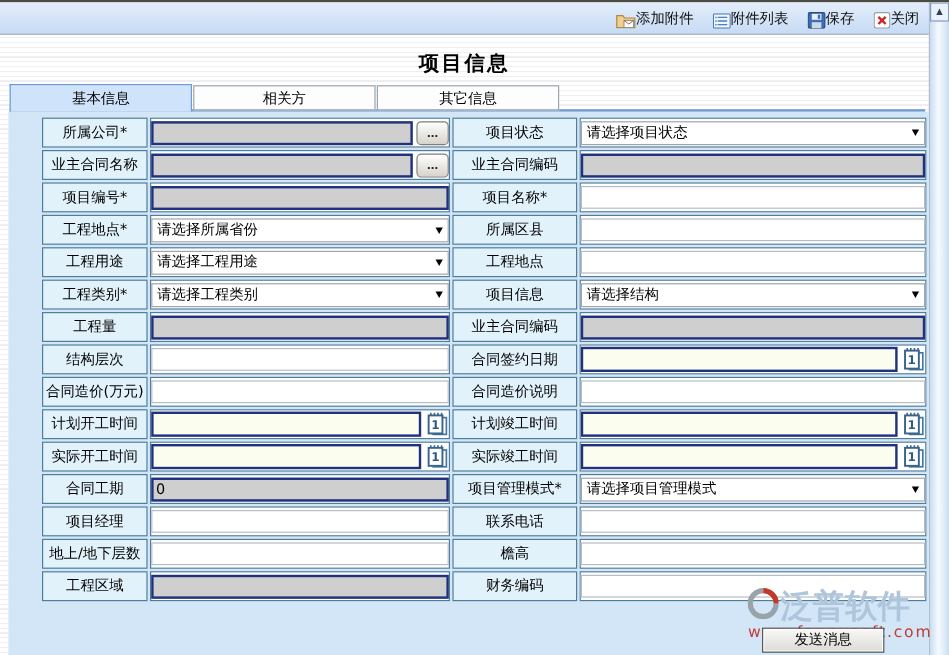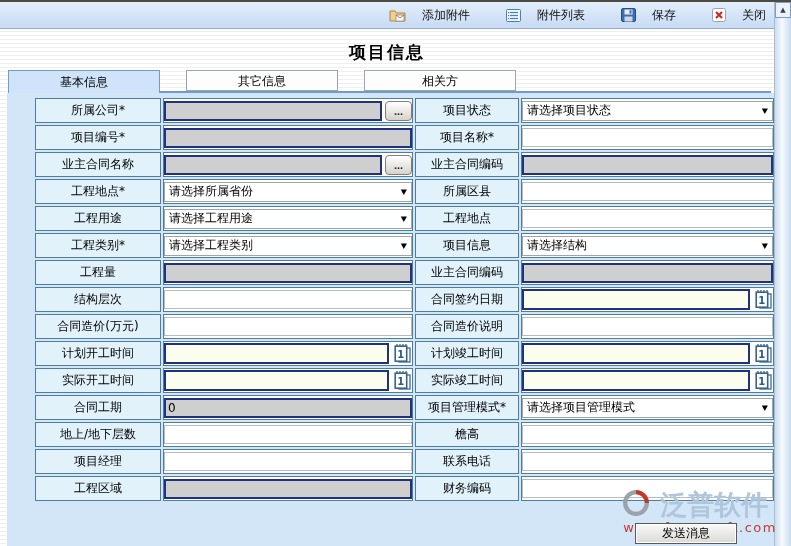--- a/index.html
+++ b/index.html
@@ -9,64 +9,64 @@
     font-family:"DejaVu Sans","Liberation Sans",sans-serif;color:#000;
   }
   .top-edge{position:absolute;left:0;top:0;width:791px;height:2px;background:#4c4c44;}
   
   .toolbar{
     position:absolute;left:0;top:2px;width:774px;height:27px;box-sizing:border-box;
     background:linear-gradient(#e3eefb,#c7dbf4);
     border-bottom:1px solid #96abc6;
     display:flex;align-items:center;justify-content:flex-end;gap:16px;padding-right:8px;
   }
-  .tb-btn{display:flex;align-items:center;gap:16px;font-size:12px;color:#101010;cursor:default;white-space:nowrap;margin-left:20px;}
+  .tb-btn{display:flex;align-items:flex-end;gap:0;font-size:12px;color:#101010;cursor:default;white-space:nowrap;}
   .tb-btn svg{display:block;}
   
   .scrollbar{position:absolute;right:0;top:2px;width:17px;height:544px;box-sizing:border-box;
     background:linear-gradient(to right,#c9ddf1,#f6fafe 45%,#c9ddf1);border-left:1px solid #aebccb;}
   .scroll-up{position:absolute;left:0;top:0;width:16px;height:16px;box-sizing:border-box;
     background:#eaf2fc;border:1px solid #7f9cc0;display:flex;align-items:center;justify-content:center;
     font-size:7px;color:#30405a;}
   
   .page-title{position:absolute;left:0;top:41px;width:774px;text-align:center;
     font-size:17px;font-weight:bold;letter-spacing:2px;}
   
   .tab-underline{position:absolute;left:8px;top:91px;width:763px;height:2px;background:#6f9bd2;z-index:1;}
-  .tabs{position:absolute;left:8px;top:70px;display:flex;gap:26px;z-index:2;align-items:flex-start;}
+  .tabs{position:absolute;left:8px;top:70px;display:flex;gap:1px;z-index:2;align-items:center;}
   .tab{width:152px;height:21px;line-height:21px;box-sizing:border-box;text-align:center;font-size:12px;
     background:#fdfdfd;border:1px solid #9aa5ad;cursor:default;}
   .tab.active{background:#cfe4fa;border:1px solid #6f9bd2;border-bottom:none;height:23px;line-height:22px;}
   
   .panel{position:absolute;left:7px;top:93px;width:767px;height:453px;background:#d3e6f8;}
   
   table.form{position:absolute;left:33px;top:96px;border-collapse:separate;border-spacing:2px;z-index:3;}
   table.form td{box-sizing:border-box;padding:0;}
-  td.lbl{width:126px;height:25px;background:#e2f2fb;border:1px solid #4e7e9c;
+  td.lbl{width:88px;height:25px;background:#e2f2fb;border:1px solid #4e7e9c;
     font-size:12px;text-align:center;vertical-align:middle;}
   td.fld{border:1px solid #4e7e9c;background:#fff;padding:1px 2px;vertical-align:middle;}
-  td.fld.l{width:250px;} td.lbl.r{width:104px;} td.fld.r{width:253px;}
+  td.fld.l{width:250px;} td.lbl.r{width:104px;} td.fld.r{width:289px;}
   .fwrap{display:flex;align-items:center;gap:3px;}
   .inp-dis{flex:1;height:20px;background:#cfcfcf;border:2px solid #20317f;box-sizing:border-box;
     font-size:12px;line-height:16px;padding:0 2px;overflow:hidden;}
   .inp-txt{flex:1;height:19px;background:#fff;border:1px solid #b4bcc6;box-sizing:border-box;
     font-size:12px;padding:0 3px;margin:0;font-family:inherit;}
   .inp-date{flex:1;height:21px;background:#fbfeef;border:2px solid #20317f;box-sizing:border-box;
     font-size:12px;padding:0 3px;margin:0;font-family:inherit;}
   .sel{flex:1;height:20px;background:#fff;border:1px solid #9ca6b0;box-sizing:border-box;
     display:flex;align-items:center;justify-content:space-between;padding:0 4px;font-size:12px;cursor:default;}
   .sel .arrow{font-size:8px;color:#000;transform:scaleY(.9);}
   .lookup-btn{width:27px;height:20px;box-sizing:border-box;border:1px solid #7e7e7e;border-radius:4px;
     background:linear-gradient(#ffffff,#d7d3cb);font-size:11px;font-weight:bold;line-height:14px;
     color:#222;text-align:center;cursor:default;flex:0 0 27px;}
   .cal{flex:0 0 20px;width:20px;height:22px;display:flex;align-items:center;justify-content:center;cursor:pointer;}
   
   .watermark{position:absolute;right:4px;bottom:11px;z-index:5;}
   .wm-row{display:flex;align-items:center;gap:1px;}
-  .wm-brand{font-size:27px;font-weight:bold;color:#aec5db;letter-spacing:0px;white-space:nowrap;margin-left:10px;}
+  .wm-brand{font-size:27px;font-weight:bold;color:#aec5db;letter-spacing:0px;white-space:nowrap;}
   .wm-url{font-size:13px;color:#c23b30;letter-spacing:1.5px;margin-top:-3px;text-align:right;
     padding-right:10px;white-space:nowrap;}
   .send-btn{position:absolute;right:54px;bottom:2px;z-index:6;height:21px;padding:0 26px;
     background:linear-gradient(#f9f9f8,#dbdad5);border:1px solid #5a5a5c;box-shadow:inset 0 0 0 1px #ffffff;
     font-size:12px;font-family:inherit;color:#000;cursor:default;}
 </style>
 </head>
 <body>
 
 <div class="screen">
@@ -123,22 +123,22 @@
     <div class="scroll-up">
         <span>▲</span>
       </div>
   </div>
 
   <div class="page-title">项目信息</div>
 
   <div class="tab-underline"></div>
   <div class="tabs">
     <div class="tab active">基本信息</div>
+    <div class="tab">相关方</div>
     <div class="tab">其它信息</div>
-    <div class="tab">相关方</div>
   </div>
 
   <div class="panel"></div>
   <table class="form">
     <tbody>
         <tr>
           <td class="lbl l">所属公司*</td>
           <td class="fld l">
             <div class="fwrap">
               <div class="inp-dis"></div>
@@ -149,45 +149,45 @@
           <td class="fld r">
             <div class="fwrap">
               <div class="sel">
                 <span>请选择项目状态</span>
                 <span class="arrow">▼</span>
               </div>
             </div>
           </td>
         </tr>
         <tr>
+          <td class="lbl l">业主合同名称</td>
+          <td class="fld l">
+            <div class="fwrap">
+              <div class="inp-dis"></div>
+              <button class="lookup-btn">...</button>
+            </div>
+          </td>
+          <td class="lbl r">业主合同编码</td>
+          <td class="fld r">
+            <div class="fwrap">
+              <div class="inp-dis"></div>
+            </div>
+          </td>
+        </tr>
+        <tr>
           <td class="lbl l">项目编号*</td>
           <td class="fld l">
             <div class="fwrap">
               <div class="inp-dis"></div>
             </div>
           </td>
           <td class="lbl r">项目名称*</td>
           <td class="fld r">
             <div class="fwrap">
               <input type="text" class="inp-txt" style="">
-            </div>
-          </td>
-        </tr>
-        <tr>
-          <td class="lbl l">业主合同名称</td>
-          <td class="fld l">
-            <div class="fwrap">
-              <div class="inp-dis"></div>
-              <button class="lookup-btn">...</button>
-            </div>
-          </td>
-          <td class="lbl r">业主合同编码</td>
-          <td class="fld r">
-            <div class="fwrap">
-              <div class="inp-dis"></div>
             </div>
           </td>
         </tr>
         <tr>
           <td class="lbl l">工程地点*</td>
           <td class="fld l">
             <div class="fwrap">
               <div class="sel">
                 <span>请选择所属省份</span>
                 <span class="arrow">▼</span>
@@ -359,41 +359,41 @@
           <td class="fld r">
             <div class="fwrap">
               <div class="sel">
                 <span>请选择项目管理模式</span>
                 <span class="arrow">▼</span>
               </div>
             </div>
           </td>
         </tr>
         <tr>
+          <td class="lbl l">项目经理</td>
+          <td class="fld l">
+            <div class="fwrap">
+              <input type="text" class="inp-txt" style="">
+            </div>
+          </td>
+          <td class="lbl r">联系电话</td>
+          <td class="fld r">
+            <div class="fwrap">
+              <input type="text" class="inp-txt" style="">
+            </div>
+          </td>
+        </tr>
+        <tr>
           <td class="lbl l">地上/地下层数</td>
           <td class="fld l">
             <div class="fwrap">
               <input type="text" class="inp-txt" style="">
             </div>
           </td>
           <td class="lbl r">檐高</td>
-          <td class="fld r">
-            <div class="fwrap">
-              <input type="text" class="inp-txt" style="">
-            </div>
-          </td>
-        </tr>
-        <tr>
-          <td class="lbl l">项目经理</td>
-          <td class="fld l">
-            <div class="fwrap">
-              <input type="text" class="inp-txt" style="">
-            </div>
-          </td>
-          <td class="lbl r">联系电话</td>
           <td class="fld r">
             <div class="fwrap">
               <input type="text" class="inp-txt" style="">
             </div>
           </td>
         </tr>
         <tr>
           <td class="lbl l">工程区域</td>
           <td class="fld l">
             <div class="fwrap">

